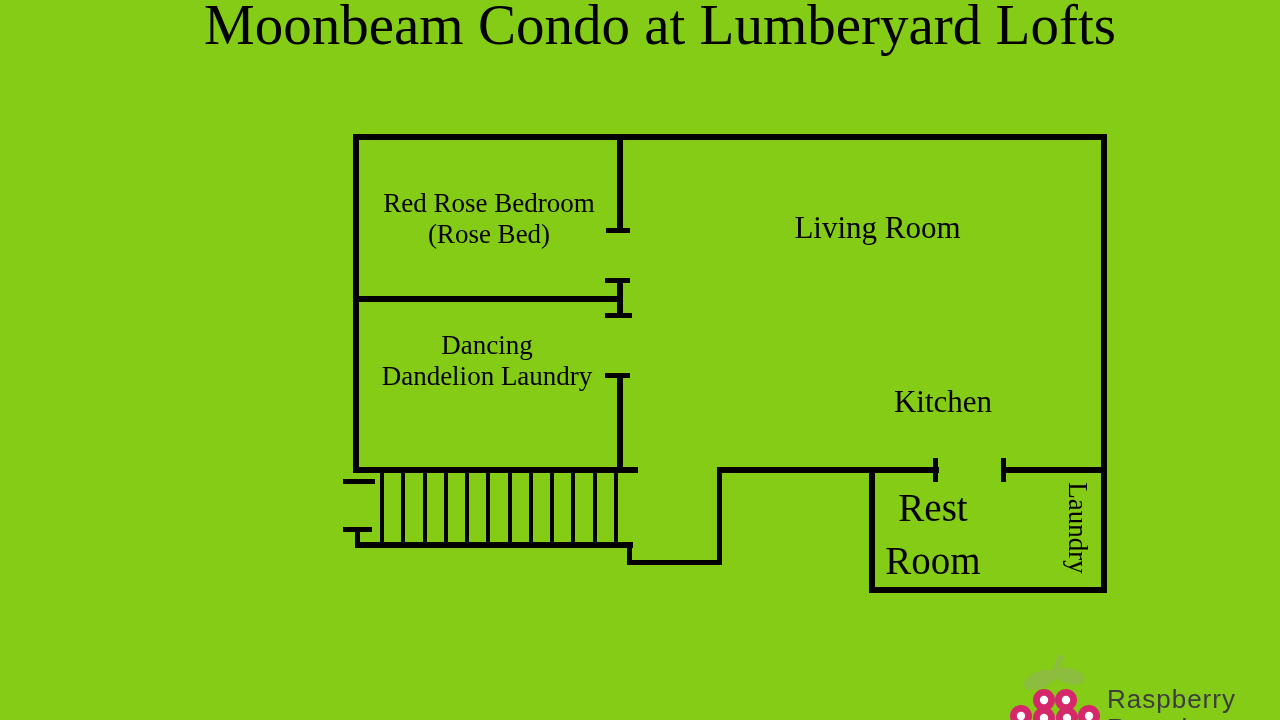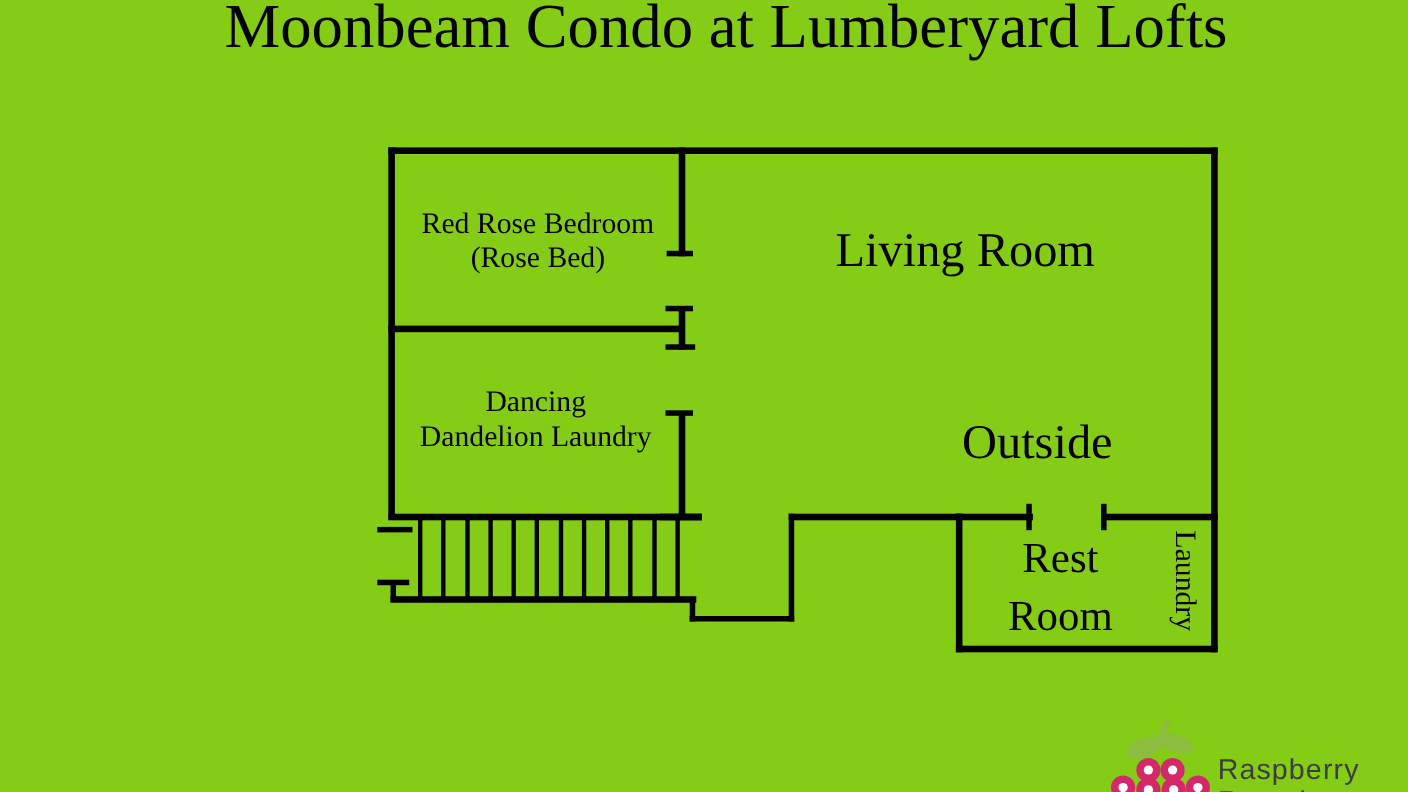--- a/index.html
+++ b/index.html
@@ -8,21 +8,21 @@
     overflow:hidden;font-family:"Liberation Serif","DejaVu Serif",serif;color:#000;
   }
   .wall{position:absolute;background:#000;}
   .tread{position:absolute;background:#000;width:4px;}
   .label{position:absolute;text-align:center;color:#000;}
   .title{
     position:absolute;left:40px;top:-6px;width:1240px;text-align:center;
     font-size:57px;line-height:62px;letter-spacing:0px;white-space:nowrap;
   }
   .room-small{font-size:27px;line-height:31px;}
-  .room-large{font-size:44px;line-height:46px;}
+  .room-large{font-size:31px;line-height:46px;}
   .restroom{font-size:39px;line-height:53px;}
   .outside{font-size:40px;line-height:51px;}
   .laundry{
     position:absolute;left:1028px;top:513px;width:100px;height:30px;
     font-size:27px;line-height:30px;text-align:center;
     transform:rotate(90deg);transform-origin:center center;
   }
   .logo-text{
     position:absolute;left:1107px;font-family:"Liberation Sans","DejaVu Sans",sans-serif;
     font-size:26px;line-height:34px;letter-spacing:1px;
@@ -80,28 +80,28 @@
       <div class="tread" style="left: 614px; top: 472px; height: 71px;"></div>
     </div>
 
   <div class="label room-small" style="left:358px;top:188px;width:262px;">
     <div>Red Rose Bedroom</div>
     <div>(Rose Bed)</div>
   </div>
 
   <div class="label room-large" style="left:660px;top:205px;width:435px;">Living Room</div>
 
-  <div class="label room-small" style="left:358px;top:330px;width:258px;margin-top:20px;">
+  <div class="label room-small" style="left:358px;top:330px;width:258px;">
     <div>Dancing</div>
     <div>Dandelion Laundry</div>
   </div>
 
-  <div class="label room-large" style="left:760px;top:379px;width:366px;">Outside</div>
+  <div class="label room-large" style="left:760px;top:379px;width:366px;">Kitchen</div>
 
-  <div class="label restroom" style="left:864px;top:481px;width:200px;text-align:center;">
+  <div class="label restroom" style="left:833px;top:481px;width:200px;text-align:center;">
     <div>Rest</div>
     <div>Room</div>
   </div>
 
   <div class="laundry">Laundry</div>
 
 
   <svg width="100" height="95" viewBox="0 0 100 95" style="position:absolute;left:1005px;top:650px;">
 
     <rect x="49" y="4" width="6" height="24" rx="3" fill="#8cbd3f" transform="rotate(22 52 16)"></rect>

